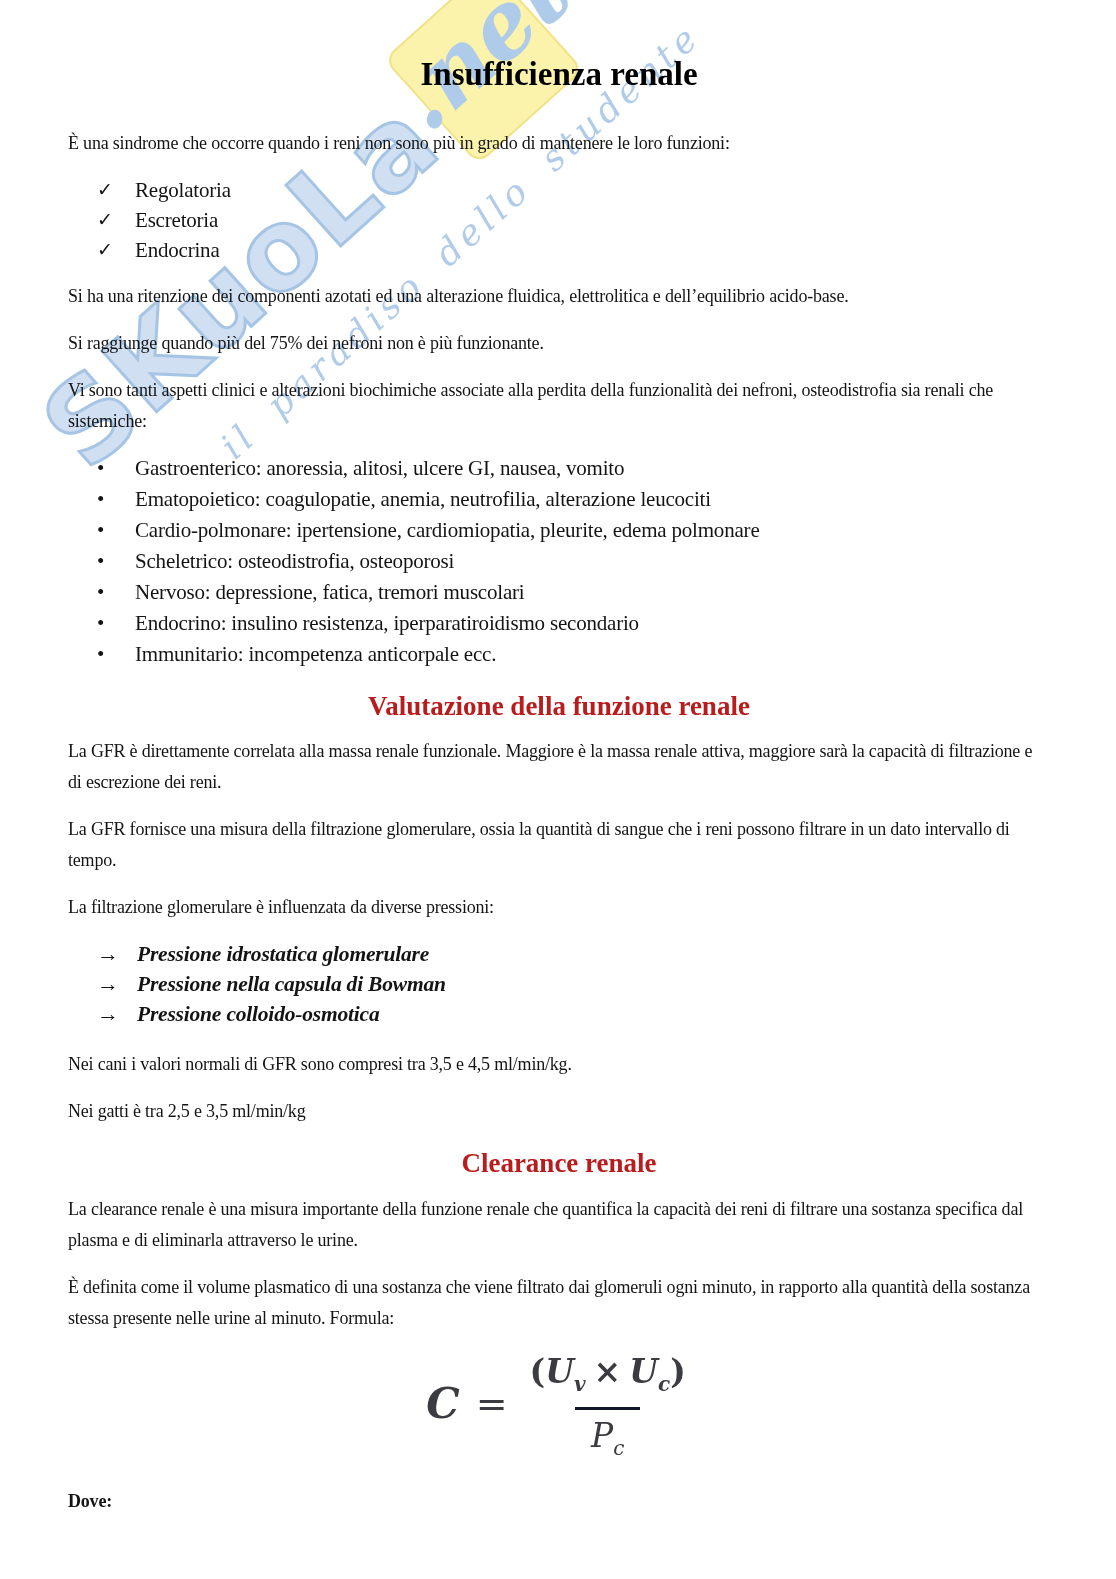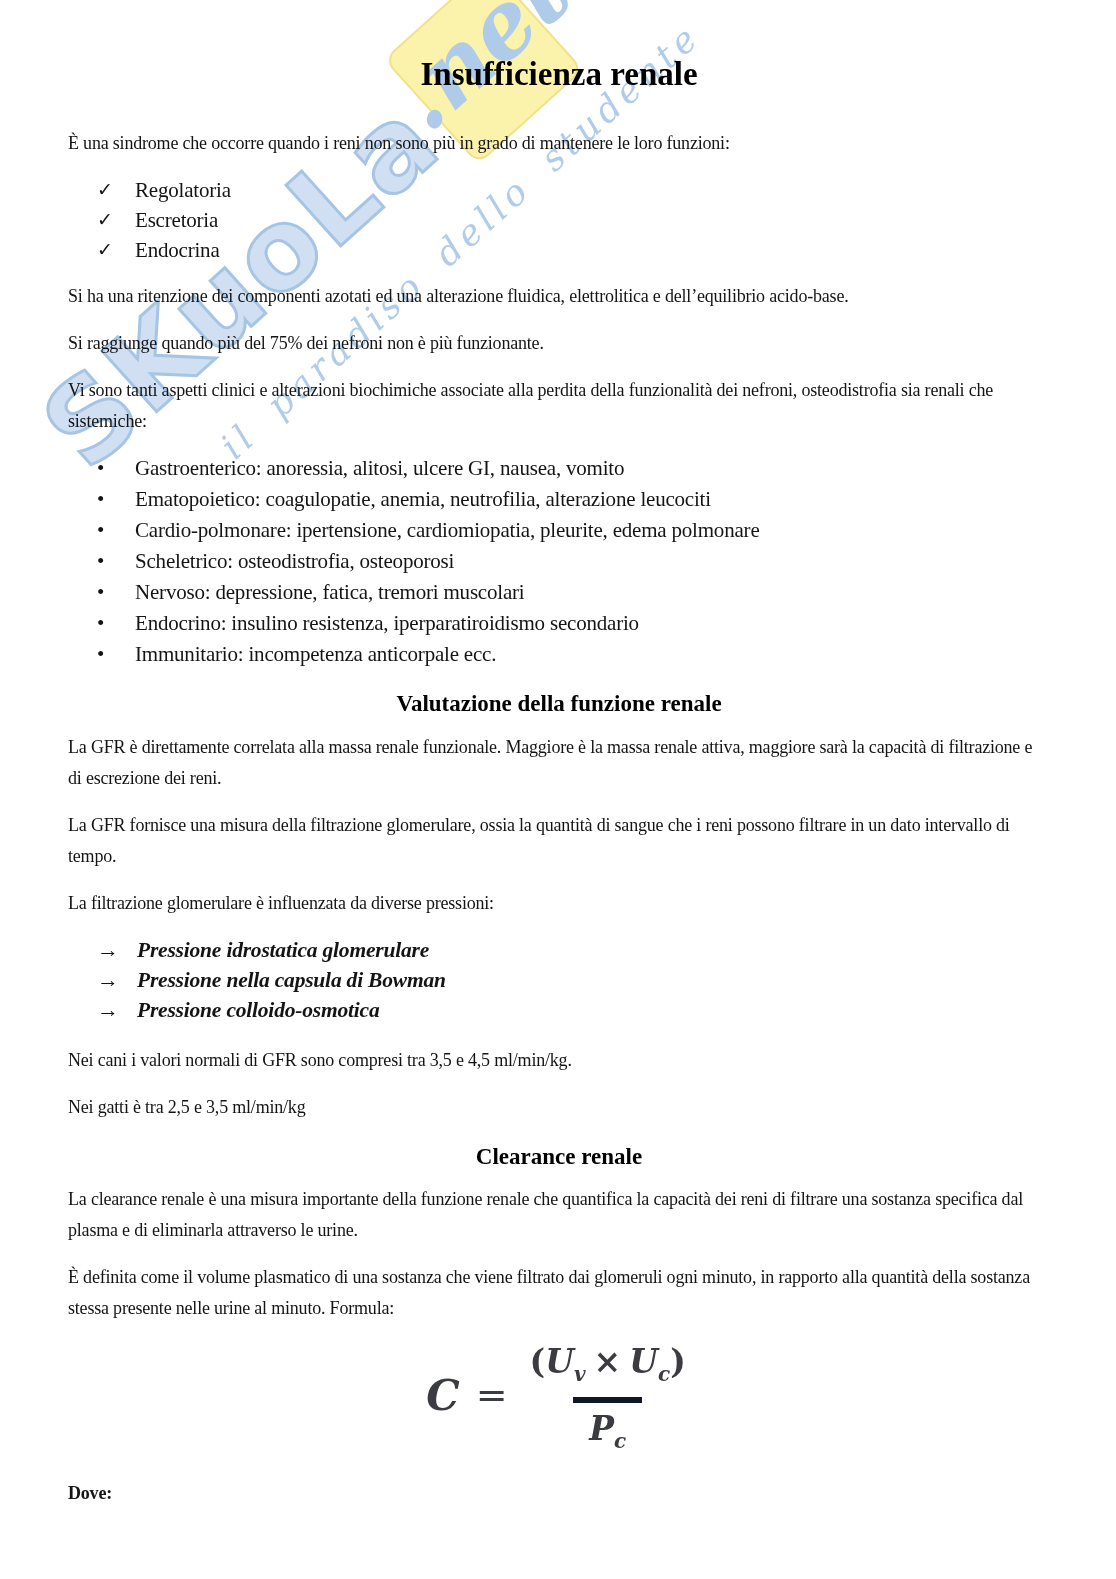--- a/index.html
+++ b/index.html
@@ -75,23 +75,23 @@
   }
   h1 {
     font-size: 33px;
     font-weight: 700;
     color: #000;
     text-align: center;
     margin: 0 0 34px 0;
     line-height: 1.15;
   }
   h2 {
-    font-size: 23px;
+    font-size: 27px;
     font-weight: 700;
-    color: #000000;
+    color: #b91c1c;
     text-align: center;
     margin: 20px 0 14px 0;
     line-height: 1.2;
   }
   p {
     font-size: 18px;
     line-height: 31px;
     letter-spacing: -0.2px;
     margin: 0 0 16px 0;
   }
@@ -114,21 +114,21 @@
     gap: 16px;
     min-height: 104px;
     margin: 18px 0 26px 0;
     font-family: "DejaVu Serif", serif;
     color: #3b3b42;
   }
   .f-lhs { font-size: 42px; font-style: italic; font-weight: 600; }
   .f-eq  { font-size: 38px; }
   .frac  { display: inline-flex; flex-direction: column; align-items: center; }
   .frac .num { font-size: 33px; padding: 0 6px 16px 6px; font-weight: 600; white-space: nowrap; }
-  .frac .den { font-size: 33px; border-top: 6px solid #0f172a; padding: 6px 16px 0 16px; font-weight: 700; }
+  .frac .den { font-size: 33px; border-top: 3px solid #0f172a; padding: 6px 16px 0 16px; font-weight: 400; }
   .var   { font-style: italic; }
   .formula sub { font-size: 20px; font-style: italic; line-height: 0; }
   .op    { font-style: normal; padding: 0 8px; }
   .paren { font-style: normal; }
 
   .dove { margin-top: 30px; font-weight: bold; }
 </style>
 </head>
 <body>
 

